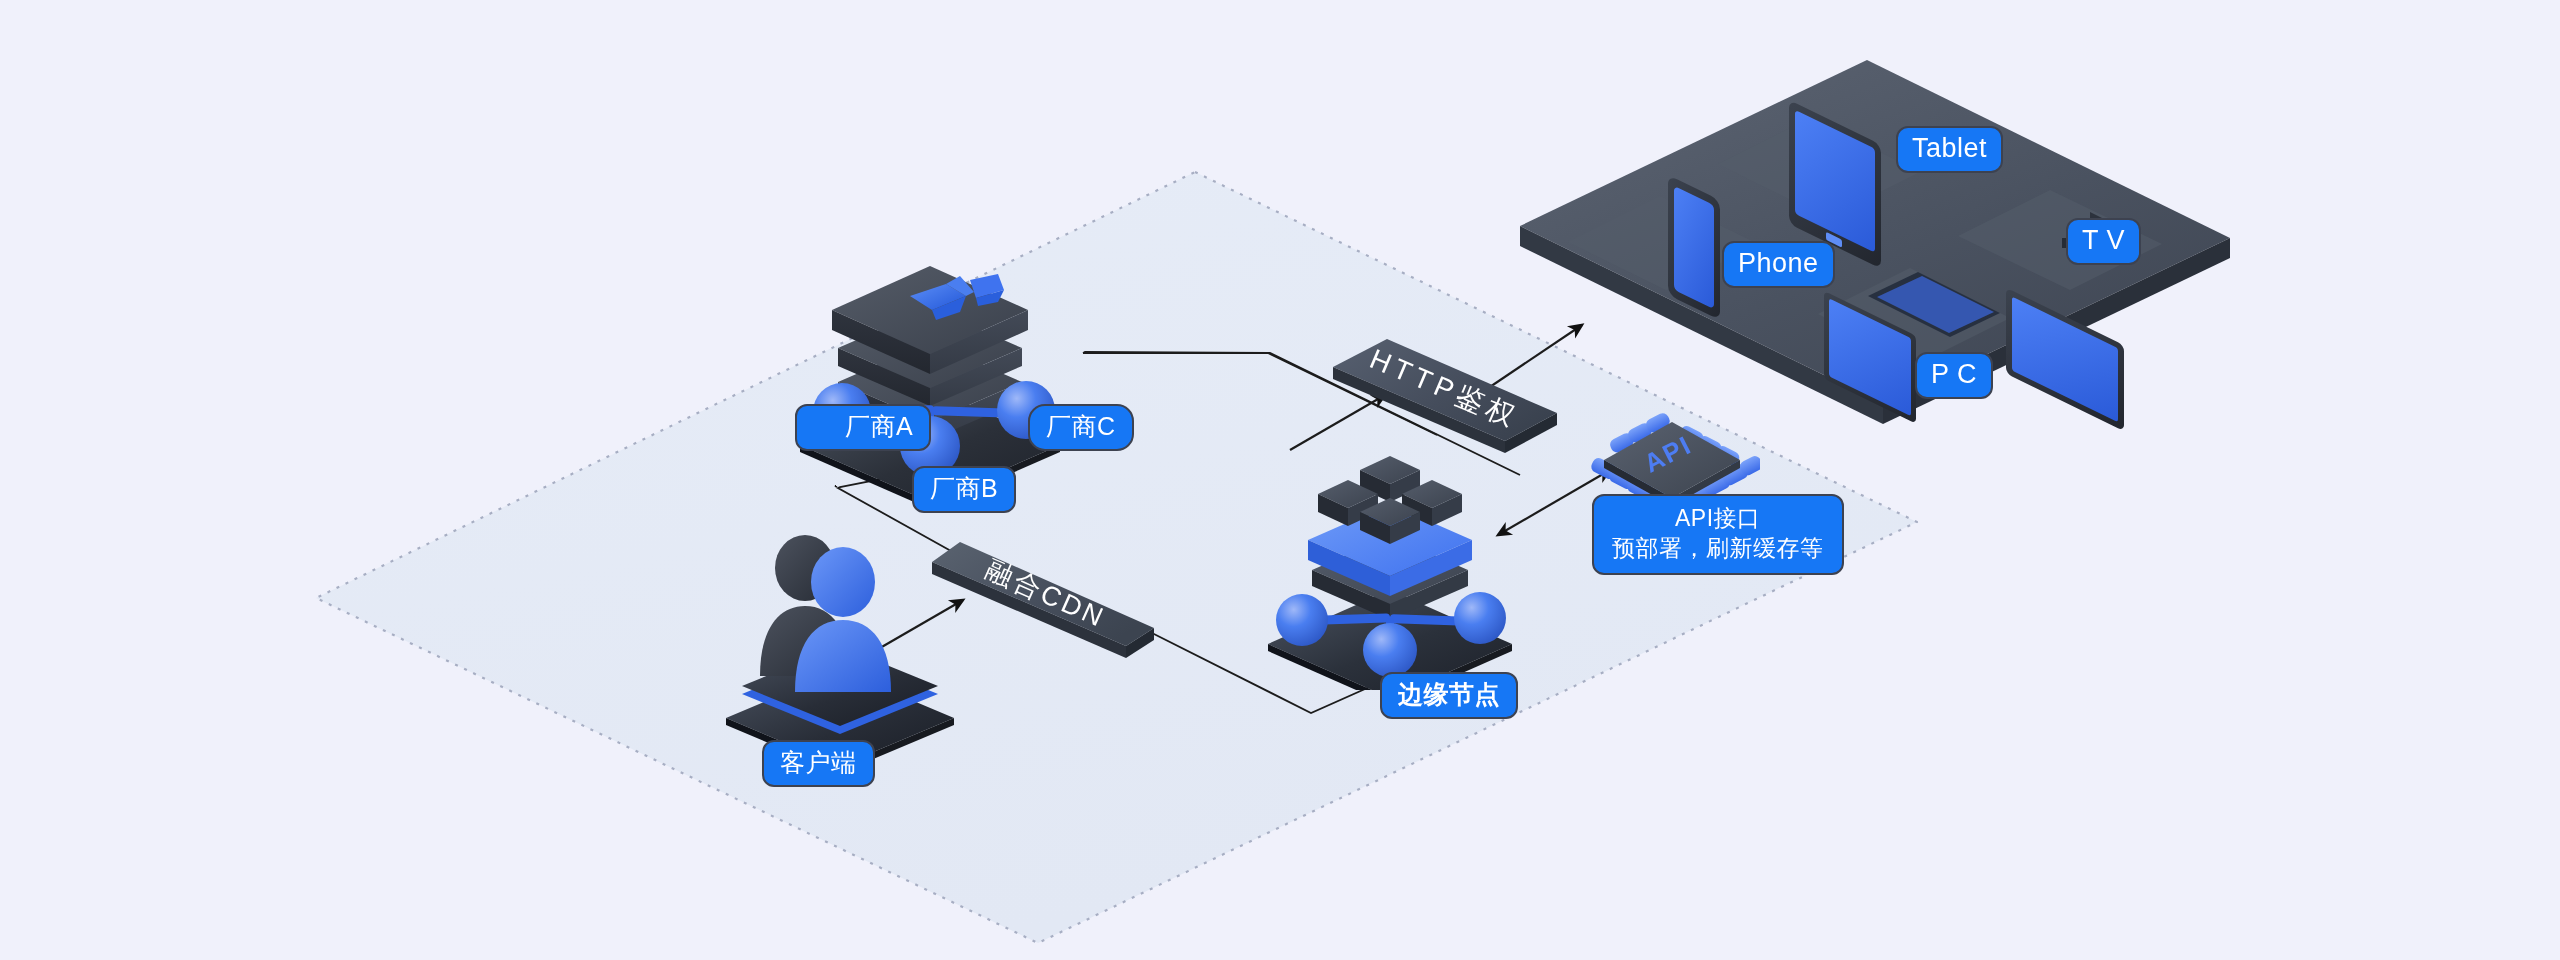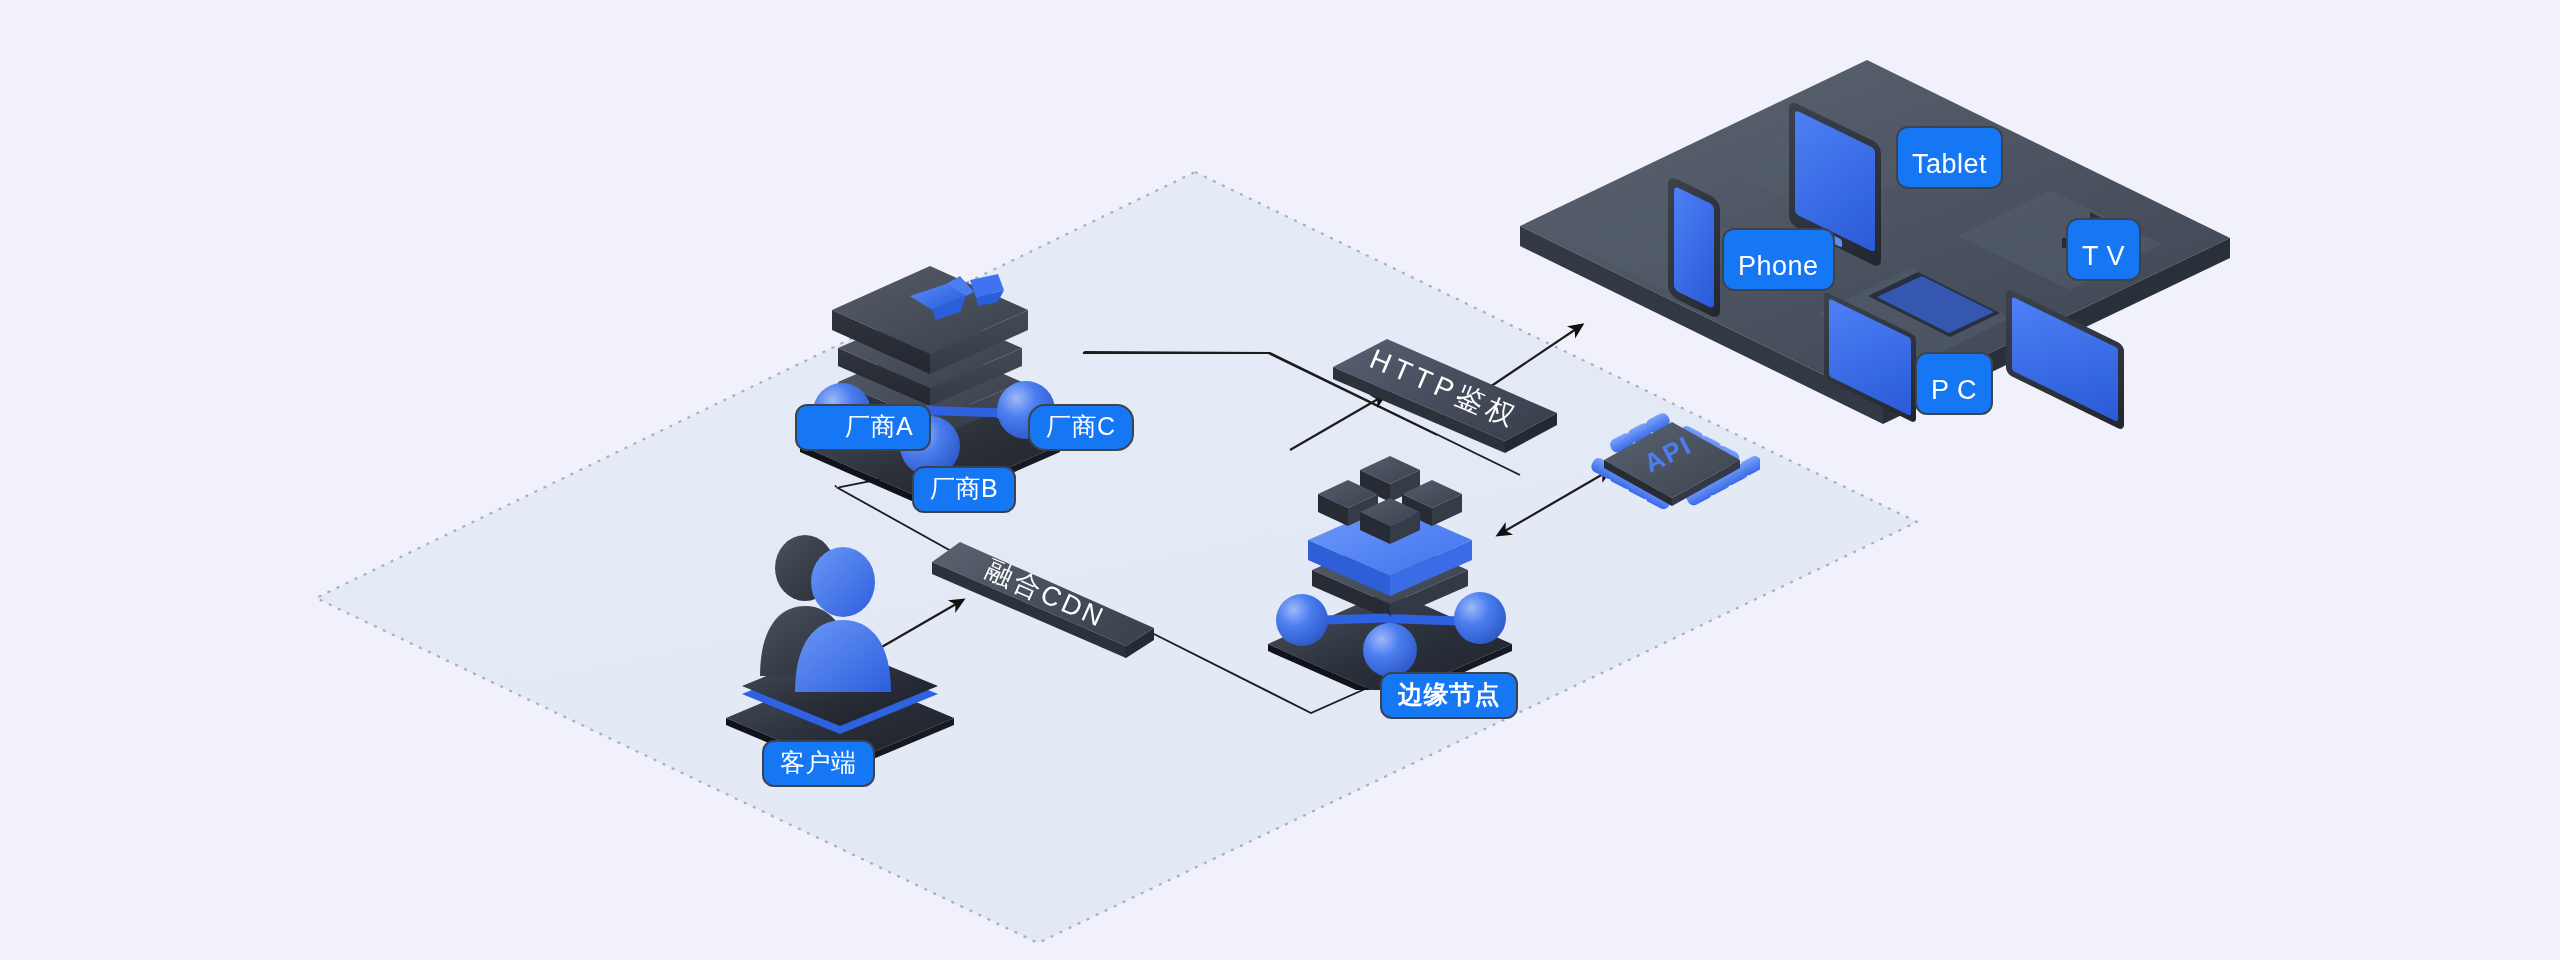--- a/index.html
+++ b/index.html
@@ -38,21 +38,21 @@
     font-weight: 400;
     letter-spacing: .5px;
     box-sizing: border-box;
     z-index: 40;
     display: flex;
     align-items: center;
     justify-content: center;
     flex-direction: column;
   }
   .pill.cn { font-size: 25px; padding: 5px 16px 7px; }
-  .pill.en { font-size: 27px; padding: 20px 14px 6px; }
+  .pill.en { font-size: 27px; padding: 4px 14px 6px; }
   .pill.multi { font-size: 23px; padding: 7px 18px 9px; line-height: 1.32; }
   .pill.multi .l1 { display:block; }
   .pill.multi .l2 { display:block; }
 
   
   .iso-wrap { position: absolute; z-index: 20; }
 </style>
 </head>
 <body>
 
@@ -349,20 +349,24 @@
         <rect x="140" y="34" width="24" height="14" rx="6" fill="url(#pinG)" transform="rotate(27 140 34)"></rect>
       </g>
 
       <polygon points="92,12 160,50 92,88 24,50" fill="url(#chipTop)"></polygon>
       <polygon points="24,50 92,88 92,96 24,58" fill="#262b34"></polygon>
       <polygon points="92,88 160,50 160,58 92,96" fill="#333a45"></polygon>
       <text x="92" y="52" fill="#4d7df2" font-family="Liberation Sans, sans-serif" font-size="26" font-weight="bold" letter-spacing="2" text-anchor="middle" transform="rotate(-27 92 52)">API</text>
     </svg>
   </div>
 
+  <div class="pill multi" style="left:1592px; top:494px;">
+    <span class="l1">API接口</span>
+    <span class="l2">预部署，刷新缓存等</span>
+  </div>
 
   <div class="iso-wrap" style="left:1490px; top:0px; width:770px; height:440px;">
     <svg width="770" height="440" viewBox="0 0 770 440">
       <defs>
         <linearGradient id="padTop" x1="0" y1="0" x2="0.8" y2="1">
           <stop offset="0%" stop-color="#5d6573"></stop>
           <stop offset="60%" stop-color="#4a5260"></stop>
           <stop offset="100%" stop-color="#3f4653"></stop>
         </linearGradient>
         <linearGradient id="screenG" x1="0" y1="0" x2="1" y2="1">
@@ -404,21 +408,21 @@
 
       <g>
         <rect x="516" y="36" width="118" height="86" rx="6" fill="url(#bezelG)" transform="skewY(26)"></rect>
         <rect x="522" y="42" width="106" height="74" rx="3" fill="url(#screenG)" transform="skewY(26)"></rect>
         <polygon points="600,212 618,221 618,244 600,235" fill="#2c323d"></polygon>
         <polygon points="572,238 640,238 640,248 572,248" fill="#262c36"></polygon>
       </g>
     </svg>
   </div>
 
-  <div class="pill en" style="left:1722px; top:228px;">
+  <div class="pill en" style="left:1722px; top:241px;">
     <span>Phone</span>
   </div>
   <div class="pill en" style="left:1896px; top:126px;">
     <span>Tablet</span>
   </div>
   <div class="pill en" style="left:1915px; top:322px;margin-top:30px;">
     <span>P C</span>
   </div>
   <div class="pill en" style="left:2066px; top:218px;text-align:right;">
     <span>T V</span>

